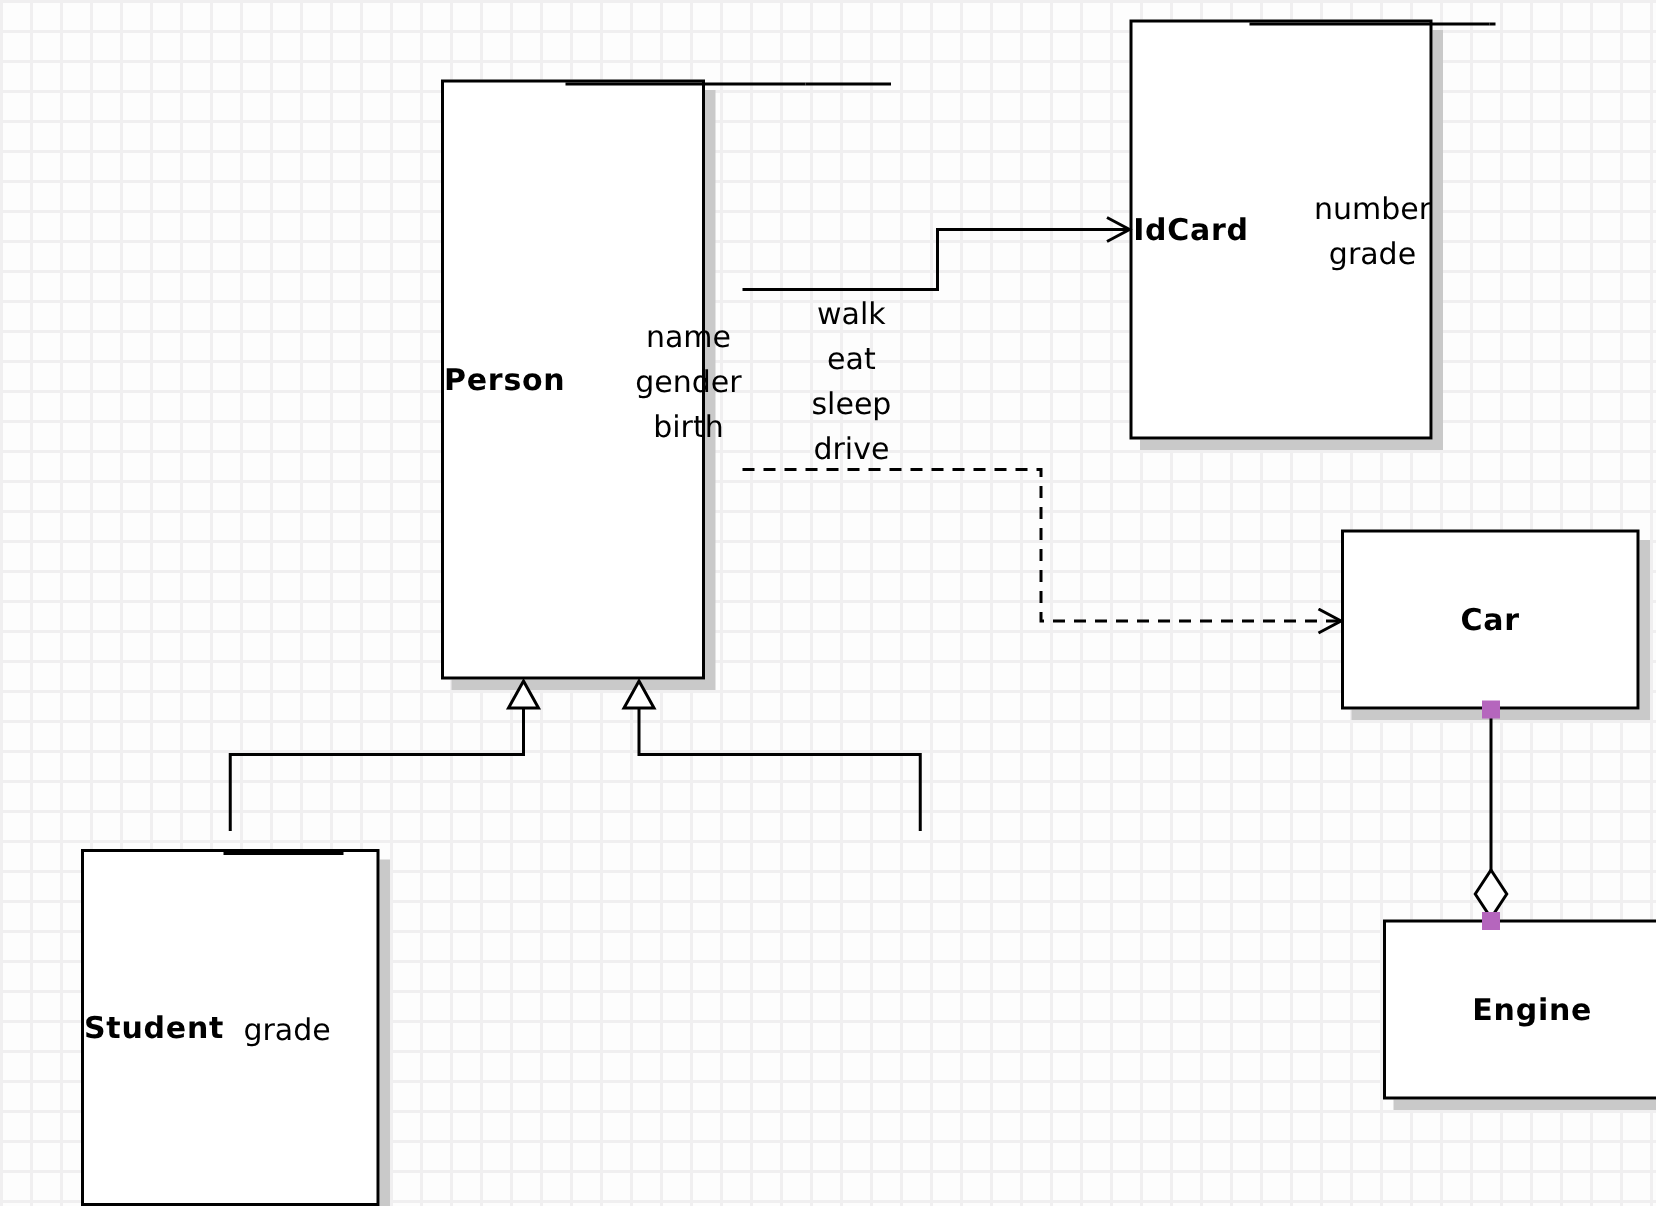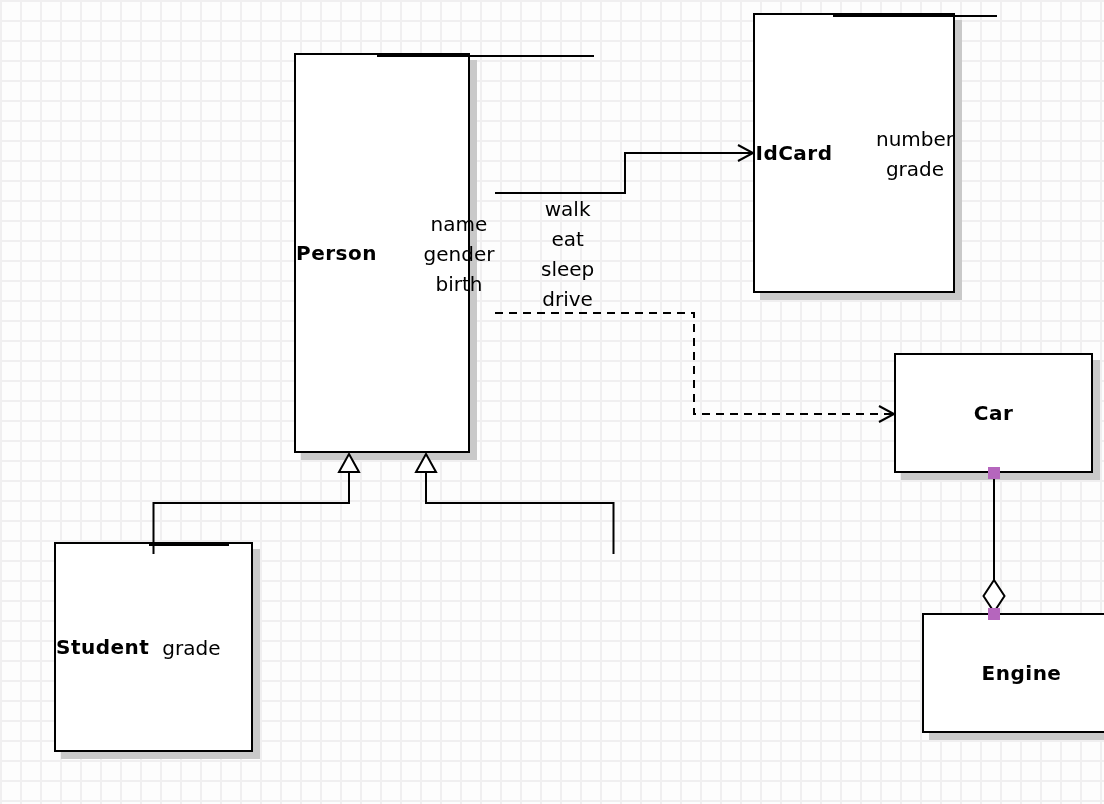--- a/index.html
+++ b/index.html
@@ -65,21 +65,21 @@
   </div>
 
   <div class="uml-class" style="left:894px;top:353px;width:199px;height:120px">
     <div class="uml-title" style="flex:1 1 auto">Car</div>
   </div>
 
   <div class="uml-class" style="left:922px;top:613px;width:199px;height:120px">
     <div class="uml-title" style="flex:1 1 auto">Engine</div>
   </div>
 
-  <div class="uml-class" style="left:54px;top:542px;width:199px;height:210px">
+  <div class="uml-class" style="left:54px;top:566px;width:199px;height:238px">
     <div class="uml-title" style="flex:0 0 78px">Student</div>
     <div class="uml-section" style="flex:0 0 80px">
       <div class="uml-row">grade</div>
     </div>
   </div>
 
 
   <svg class="wires" width="1104" height="804">
     <defs>
       <marker id="openArrow" markerUnits="userSpaceOnUse" markerWidth="26" markerHeight="26" refX="16" refY="9" orient="auto">

